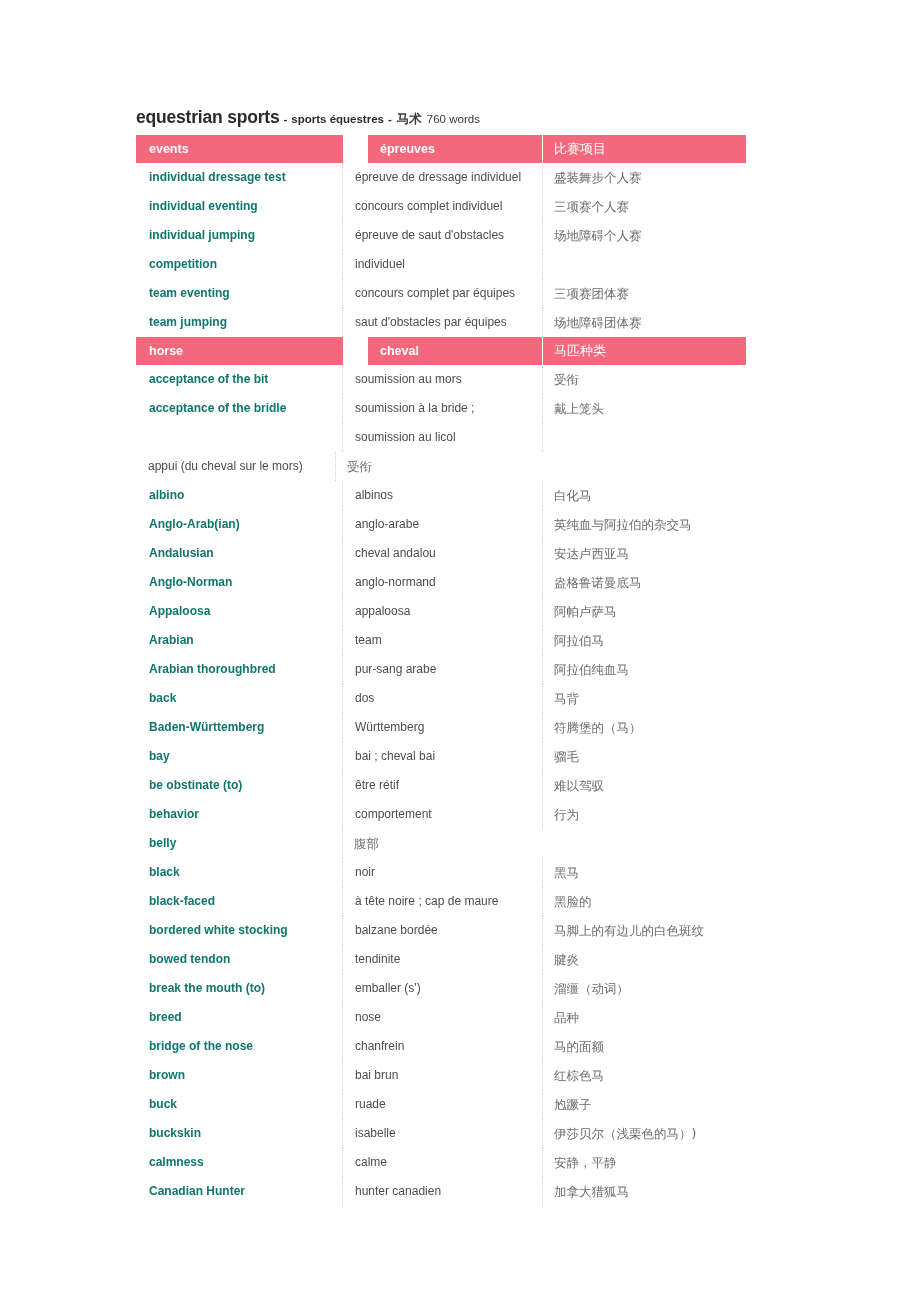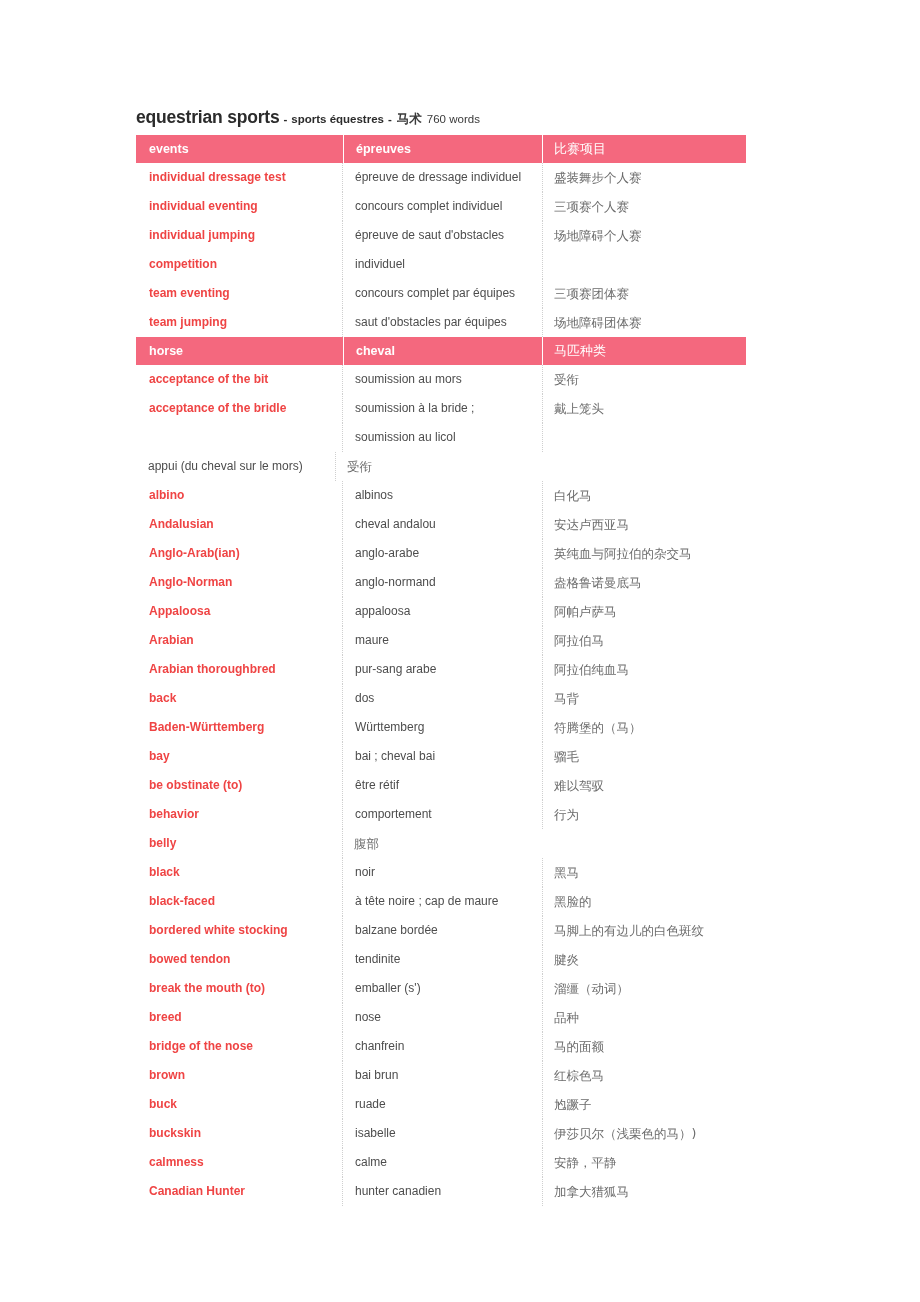--- a/index.html
+++ b/index.html
@@ -90,39 +90,39 @@
     padding-left: 13px;
   }
   .row.section-head .c-fr .cell { padding-left: 12px; }
   .row.section-head .c-zh .cell { padding-left: 11px; }
   .row.section-head .c-zh .cell {
     font-family: "DejaVu Sans", "Liberation Sans", sans-serif;
     font-size: 13px;
     font-weight: normal;
   }
   
-  .row.section-head .c-fr { border-left: 1px solid #ffffff; width: 199px; }
+  .row.section-head .c-fr { border-left: 1px solid #ffffff; width: 199px; padding-left: 24px; }
   .row.section-head .c-zh { border-left: 1px solid #ffffff; width: 204px; }
 
   
   .row.data {
     height: 29px;
   }
   .row.data .cell {
     height: 29px;
     line-height: 29px;
     font-size: 12px;
     overflow: hidden;
     white-space: nowrap;
   }
   .row.data .c-en { border-right: 1px dotted #cfcfcf; }
   .row.data .c-fr { border-right: 1px dotted #cfcfcf; }
   .row.data .c-en .cell {
     padding-left: 13px;
-    color: #ef4444;
+    color: #0f766e;
     font-weight: bold;
   }
   .row.data .c-fr .cell {
     padding-left: 12px;
     color: #4d4d4d;
     font-weight: normal;
   }
   .row.data .c-zh .cell {
     padding-left: 11px;
     color: #6b6b6b;
@@ -276,42 +276,42 @@
         </div>
         <div class="c-fr">
           <div class="cell">albinos</div>
         </div>
         <div class="c-zh">
           <div class="cell">白化马</div>
         </div>
       </div>
       <div class="row data">
         <div class="c-en">
+          <div class="cell">Anglo-Arab(ian)</div>
+        </div>
+        <div class="c-fr">
+          <div class="cell">anglo-arabe</div>
+        </div>
+        <div class="c-zh">
+          <div class="cell">英纯血与阿拉伯的杂交马</div>
+        </div>
+      </div>
+      <div class="row data">
+        <div class="c-en">
           <div class="cell">Andalusian</div>
         </div>
         <div class="c-fr">
           <div class="cell">cheval andalou</div>
         </div>
         <div class="c-zh">
           <div class="cell">安达卢西亚马</div>
         </div>
       </div>
       <div class="row data">
         <div class="c-en">
-          <div class="cell">Anglo-Arab(ian)</div>
-        </div>
-        <div class="c-fr">
-          <div class="cell">anglo-arabe</div>
-        </div>
-        <div class="c-zh">
-          <div class="cell">英纯血与阿拉伯的杂交马</div>
-        </div>
-      </div>
-      <div class="row data">
-        <div class="c-en">
           <div class="cell">Anglo-Norman</div>
         </div>
         <div class="c-fr">
           <div class="cell">anglo-normand</div>
         </div>
         <div class="c-zh">
           <div class="cell">盎格鲁诺曼底马</div>
         </div>
       </div>
       <div class="row data">
@@ -323,21 +323,21 @@
         </div>
         <div class="c-zh">
           <div class="cell">阿帕卢萨马</div>
         </div>
       </div>
       <div class="row data">
         <div class="c-en">
           <div class="cell">Arabian</div>
         </div>
         <div class="c-fr">
-          <div class="cell">maure</div>
+          <div class="cell">team</div>
         </div>
         <div class="c-zh">
           <div class="cell">阿拉伯马</div>
         </div>
       </div>
       <div class="row data">
         <div class="c-en">
           <div class="cell">Arabian thoroughbred</div>
         </div>
         <div class="c-fr">

